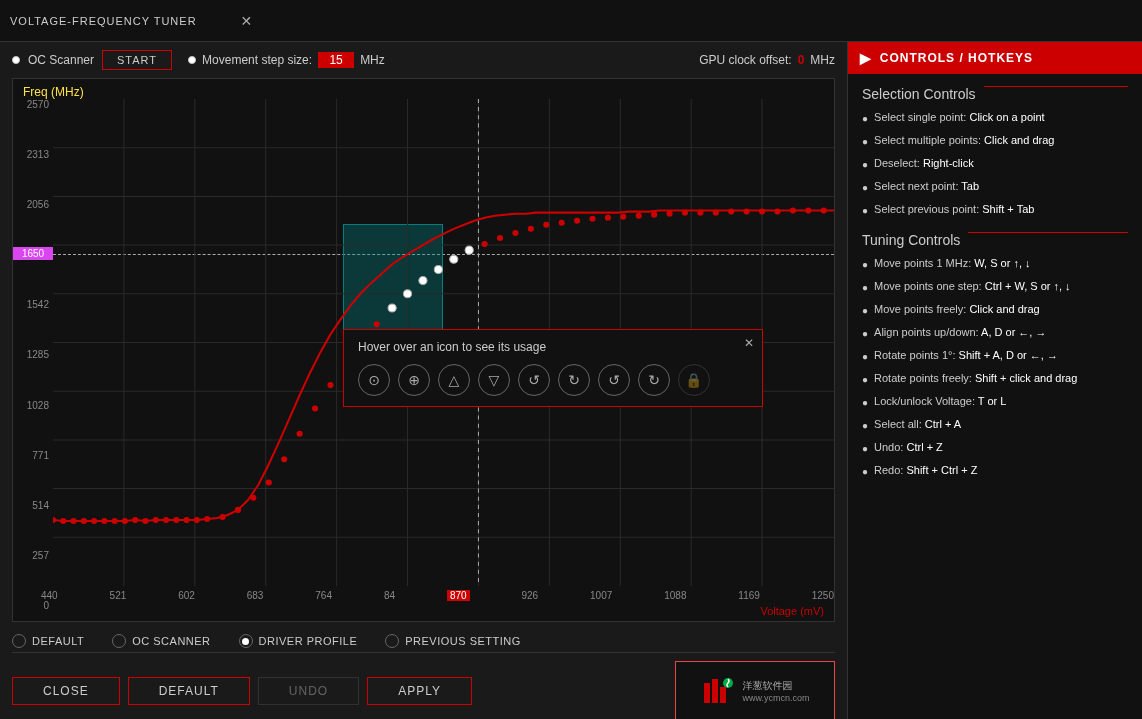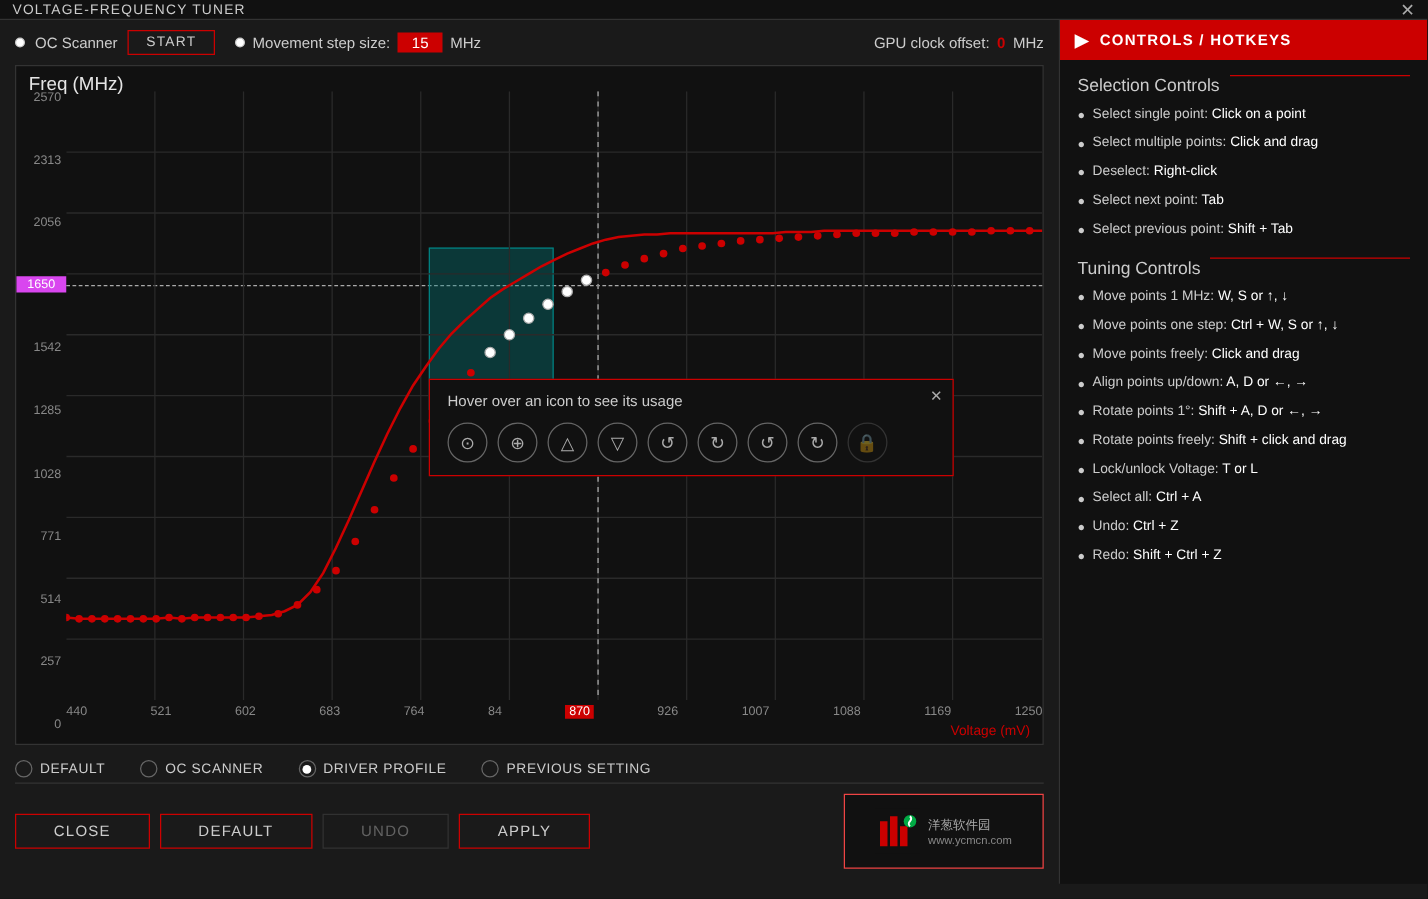--- a/index.html
+++ b/index.html
@@ -11,23 +11,22 @@
       width: 1142px;
       height: 719px;
       overflow: hidden;
     }
     .title-bar {
       background: #111;
       color: #ccc;
       padding: 4px 10px;
       display: flex;
       align-items: center;
-      justify-content: space-between;
       border-bottom: 1px solid #333;
-      height: 16px;
+      height: 42px;
       gap: 44px;
     }
     .title-bar-title { font-size: 11px; letter-spacing: 1px; }
     .close-x { color: #aaa; cursor: pointer; font-size: 14px; }
 
     .main-layout {
       display: flex;
       height: calc(719px - 28px);
     }
 
@@ -81,43 +80,43 @@
       flex: 1;
       background: #111;
       border: 1px solid #333;
       position: relative;
       overflow: hidden;
     }
     .freq-label {
       position: absolute;
       top: 6px;
       left: 10px;
-      color: #e5e5e5;
-      font-size: 15px;
+      color: #fde047;
+      font-size: 12px;
     }
 
     
     .y-labels {
       position: absolute;
       left: 0;
       top: 0;
       bottom: 0;
       width: 40px;
       display: flex;
       flex-direction: column-reverse;
       justify-content: space-between;
       padding: 20px 0 10px;
     }
     .y-label { font-size: 10px; color: #888; text-align: right; padding-right: 4px; }
 
     
     .x-labels {
       position: absolute;
       bottom: 20px;
-      left: 40px;
+      left: 28px;
       right: 0;
       display: flex;
       justify-content: space-between;
     }
     .x-label { font-size: 10px; color: #888; }
     .x-label.active { color: #cc0000; background: #cc0000; color: #fff; padding: 0 3px; }
 
     .voltage-label {
       position: absolute;
       bottom: 4px;

